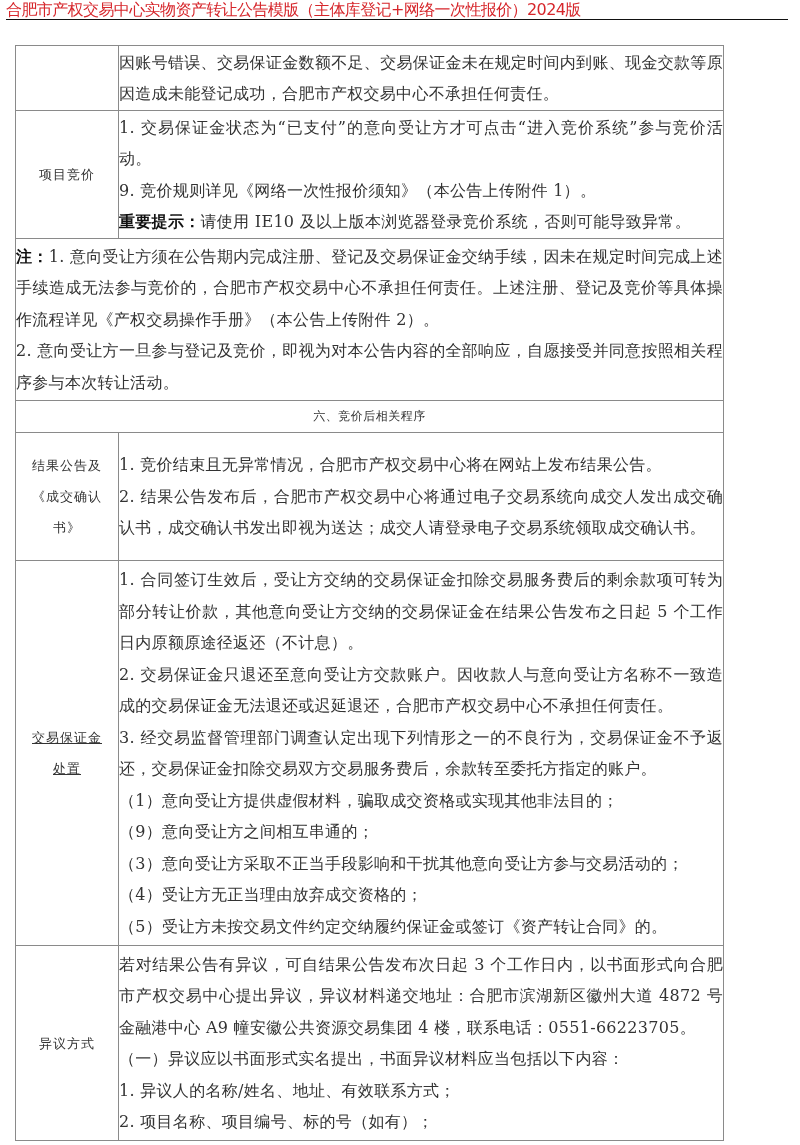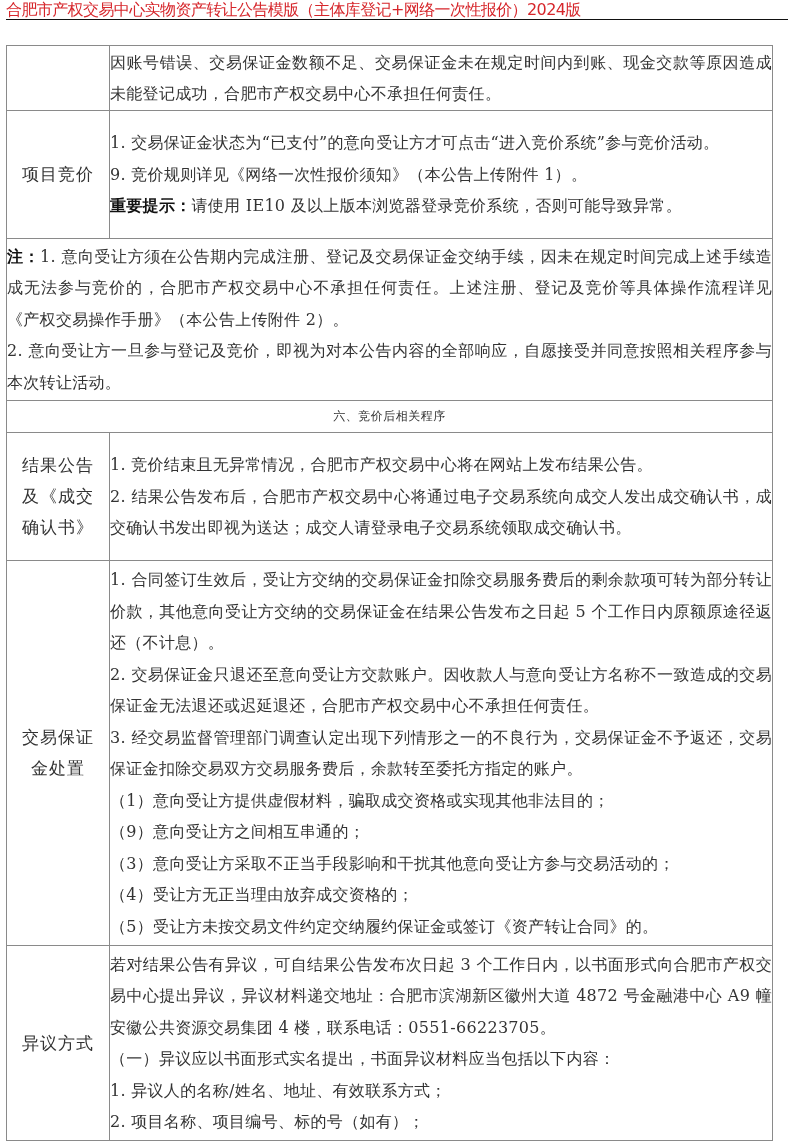--- a/index.html
+++ b/index.html
@@ -3,24 +3,24 @@
 <meta charset="utf-8">
 <style>
   html, body { margin: 0; padding: 0; background: #ffffff; }
   body { width: 800px; height: 1145px; position: relative; overflow: hidden;
          font-family: "DejaVu Serif", "Liberation Serif", serif; color: #222; }
   .header { position: absolute; left: 6px; top: 2px; width: 782px; height: 17px;
             border-bottom: 1.5px solid #111; }
   .header-title { font-family: "DejaVu Sans", "Liberation Sans", sans-serif;
                   font-size: 16px; line-height: 15px; color: #d6262b; white-space: nowrap;
                   letter-spacing: -0.6px; }
-  table.doc { position: absolute; left: 6px; top: 45px; width: 767px;
+  table.doc { position: absolute; left: 15px; top: 45px; width: 709px;
               border-collapse: collapse; table-layout: fixed; }
   table.doc td { border: 1.5px solid #8a8a8a; vertical-align: middle; padding: 0; }
-  td.label { width: 102px; text-align: center; font-size: 17px; line-height: 31px;
+  td.label { width: 102px; text-align: center; font-size: 13px; line-height: 31px;
              letter-spacing: 1px; color: #333; }
   td.content { padding: 3px 6px 2px 9px; font-size: 16px; line-height: 31.5px;
                color: #333; letter-spacing: 0.3px; text-align: justify; }
   td.full { padding: 3px 6px 2px 7px; font-size: 16px; line-height: 31.5px; color: #333;
             letter-spacing: 0.3px; text-align: justify; }
   td.section { text-align: center; font-size: 12px; line-height: 29px; color: #333;
                letter-spacing: 0.5px; padding-left: 15px; }
   .p { display: block; margin: 0; }
   .bold { font-weight: bold; color: #111; }
 </style>
@@ -62,21 +62,21 @@
 
   <tr style="height:128px;">
     <td class="label" style="padding:0 8px;">结果公告及《成交确认书》</td>
     <td class="content">
       <span class="p">1. 竞价结束且无异常情况，合肥市产权交易中心将在网站上发布结果公告。</span>
       <span class="p">2. 结果公告发布后，合肥市产权交易中心将通过电子交易系统向成交人发出成交确认书，成交确认书发出即视为送达；成交人请登录电子交易系统领取成交确认书。</span>
     </td>
   </tr>
 
   <tr style="height:385px;">
-    <td class="label" style="padding:8px 12px;">交易保证金处置</td>
+    <td class="label" style="padding:8px 12px;text-decoration:underline;">交易保证金处置</td>
     <td class="content">
       <span class="p">1. 合同签订生效后，受让方交纳的交易保证金扣除交易服务费后的剩余款项可转为部分转让价款，其他意向受让方交纳的交易保证金在结果公告发布之日起 5 个工作日内原额原途径返还（不计息）。</span>
       <span class="p">2. 交易保证金只退还至意向受让方交款账户。因收款人与意向受让方名称不一致造成的交易保证金无法退还或迟延退还，合肥市产权交易中心不承担任何责任。</span>
       <span class="p">3. 经交易监督管理部门调查认定出现下列情形之一的不良行为，交易保证金不予返还，交易保证金扣除交易双方交易服务费后，余款转至委托方指定的账户。</span>
       <span class="p">（1）意向受让方提供虚假材料，骗取成交资格或实现其他非法目的；</span>
       <span class="p">（9）意向受让方之间相互串通的；</span>
       <span class="p">（3）意向受让方采取不正当手段影响和干扰其他意向受让方参与交易活动的；</span>
       <span class="p">（4）受让方无正当理由放弃成交资格的；</span>
       <span class="p">（5）受让方未按交易文件约定交纳履约保证金或签订《资产转让合同》的。</span>
     </td>

